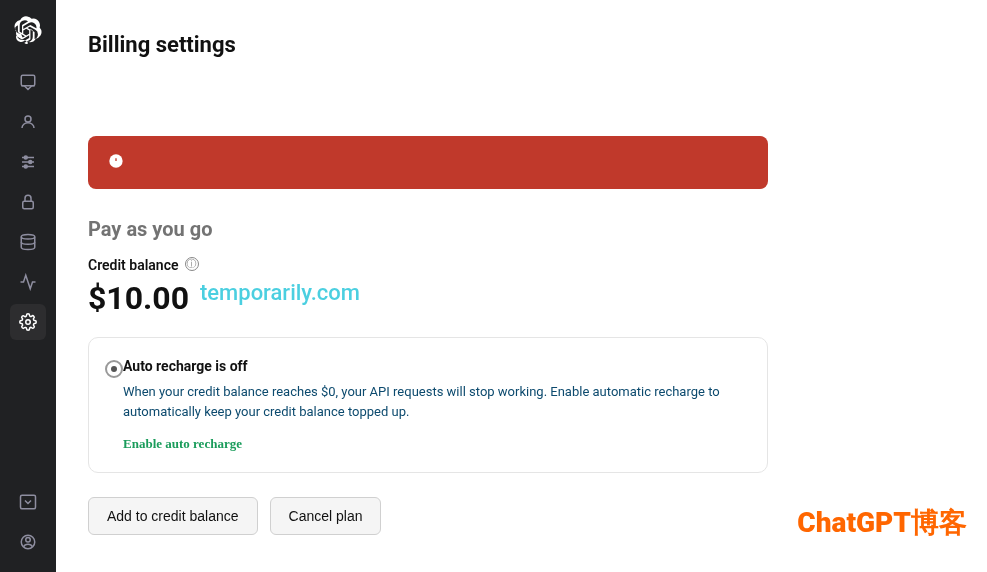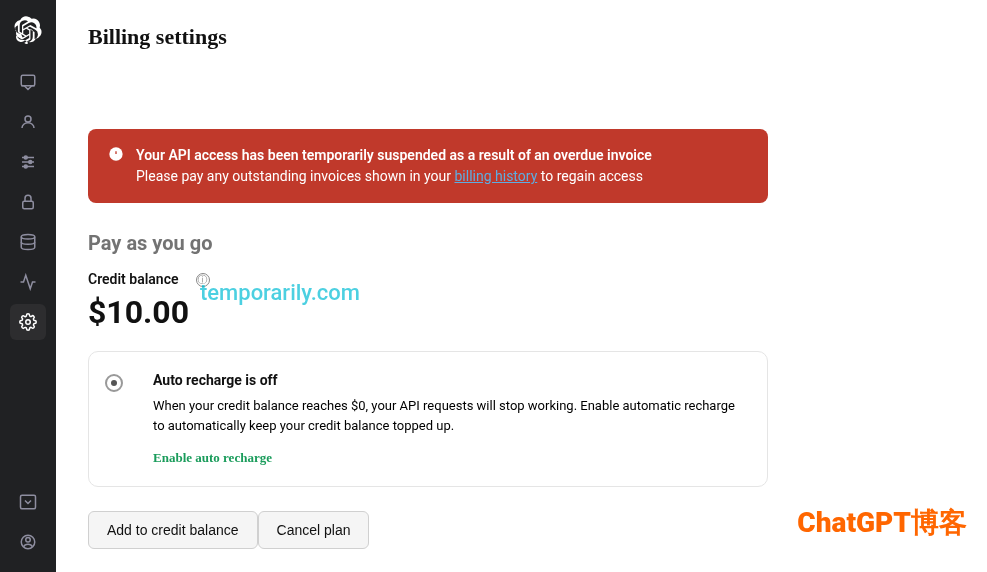--- a/index.html
+++ b/index.html
@@ -123,22 +123,22 @@
     
     .section-title {
       font-size: 20px;
       font-weight: 700;
       color: #737373;
       margin-bottom: 16px;
     }
 
     .credit-label-row {
       display: flex;
-      align-items: flex-end;
-      gap: 17px;
+      align-items: flex-start;
+      gap: 6px;
       margin-bottom: 6px;
     }
     .credit-label {
       font-size: 14px;
       font-weight: 600;
       color: #111;
     }
     .info-icon {
       width: 14px;
       height: 14px;
@@ -160,21 +160,21 @@
       margin-bottom: 20px;
     }
 
     
     .recharge-box {
       border: 1px solid #e5e5e5;
       border-radius: 10px;
       padding: 20px 20px 20px 16px;
       max-width: 680px;
       display: flex;
-      gap: 30px;
+      gap: 0;
       align-items: flex-start;
     }
     .recharge-radio {
       width: 18px;
       height: 18px;
       border-radius: 50%;
       border: 2px solid #999;
       display: flex;
       align-items: center;
       justify-content: center;
@@ -191,36 +191,37 @@
       flex: 1;
     }
     .recharge-title {
       font-size: 14px;
       font-weight: 700;
       color: #111;
       margin-bottom: 8px;
     }
     .recharge-desc {
       font-size: 13px;
-      color: #000000;
+      color: #0c4a6e;
       line-height: 1.5;
       margin-bottom: 12px;
     }
     .recharge-link {
       font-size: 13px;
       color: #1a9c5b;
       font-weight: 600;
       cursor: pointer;
       text-decoration: none;
       font-family: Liberation Serif, serif;
     }
 
     
     .bottom-buttons {
       display: flex;
+      gap: 12px;
       margin-top: 24px;
     }
     .btn {
       padding: 10px 18px;
       border-radius: 6px;
       font-size: 14px;
       font-weight: 500;
       cursor: pointer;
       border: 1px solid #d0d0d0;
       background: #f5f5f5;
@@ -333,47 +334,41 @@
     <svg width="18" height="18" viewBox="0 0 24 24" fill="none" stroke="#8e8ea0" stroke-width="2">
       <circle cx="12" cy="12" r="9"></circle>
       <circle cx="12" cy="9" r="3"></circle>
       <path d="M6.3 18.2C7.1 16.3 9.4 15 12 15s4.9 1.3 5.7 3.2"></path>
     </svg>
   </div>
 </div>
 
 <div class="main">
 
-  <div class="header-area" style="padding-top:24px; padding-bottom:0;font-family:Liberation Serif, serif;">
+  <div class="header-area" style="padding-top:32px; padding-bottom:0;">
     <h1 style="font-size:22px; font-weight:700; color:#111; margin-bottom:14px;">Billing settings</h1>
 
     <div class="tabs" style="margin-top:0; display:flex; border-bottom:1px solid #e5e5e5; gap:0;">
       <div class="tab active" style="padding:8px 16px 12px 0; font-size:14px; color:#111; font-weight:500; border-bottom:2px solid #111; margin-right:4px;">Overview</div>
       <div class="tab" style="padding:8px 16px 12px 16px; font-size:14px; color:#666;">Payment methods</div>
       <div class="tab" style="padding:8px 16px 12px 16px; font-size:14px; color:#666;">Billing history</div>
       <div class="tab" style="padding:8px 16px 12px 16px; font-size:14px; color:#666;">Preferences</div>
     </div>
   </div>
 
   <div class="content">
 
     <div class="alert-box">
       <span class="alert-icon">
         <svg width="16" height="16" viewBox="0 0 24 24" fill="white">
           <circle cx="12" cy="12" r="10"></circle>
           <line x1="12" y1="8" x2="12" y2="12" stroke="#c0392b" stroke-width="2"></line>
           <line x1="12" y1="16" x2="12.01" y2="16" stroke="#c0392b" stroke-width="2"></line>
         </svg>
       </span>
-      <div class="alert-text">
-        <div><strong>Your API access has been temporarily suspended as a result of an overdue invoice</strong></div>
-        <div>
-          <span>Please pay any outstanding invoices shown in your </span><span class="alert-link">billing history</span><span> to regain access</span>
-        </div>
-      </div>
     </div>
 
     <div>
       <h2 class="section-title">Pay as you go</h2>
 
       <div class="credit-label-row">
         <span class="credit-label">Credit balance</span>
         <div class="info-icon">ⓘ</div>
       </div>
 

